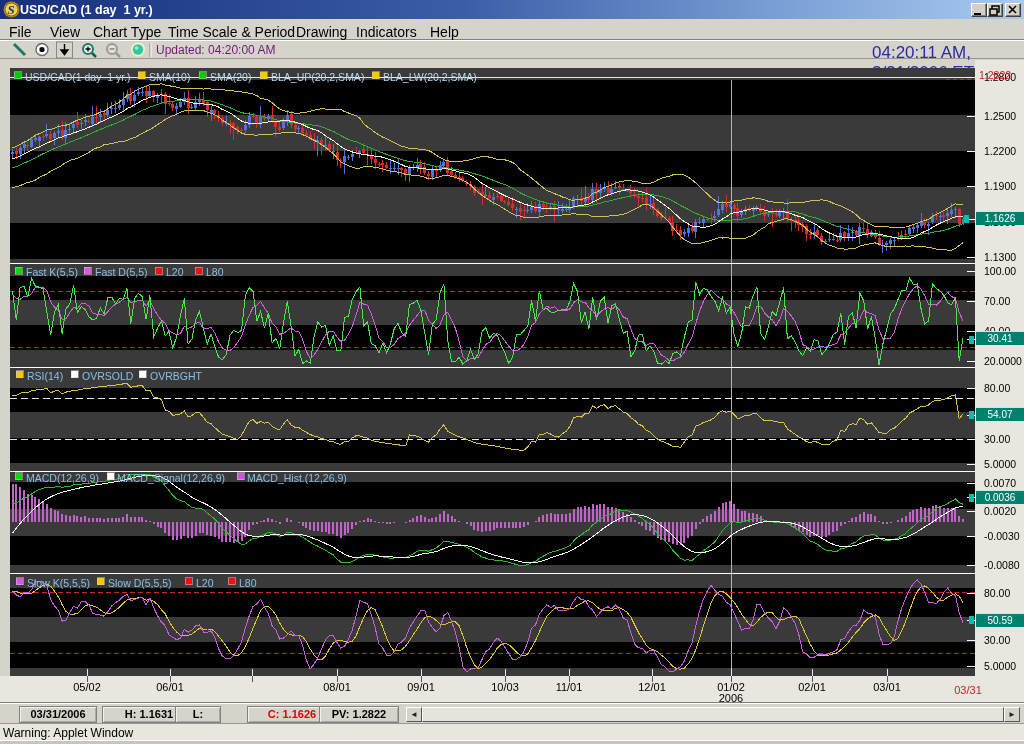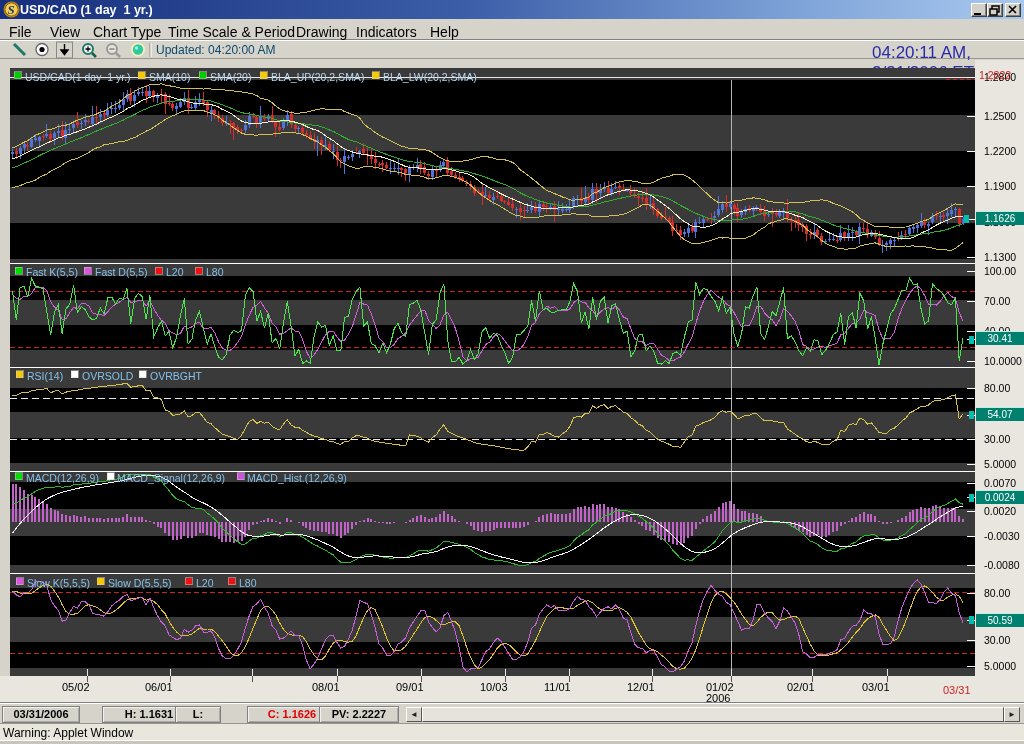--- a/index.html
+++ b/index.html
@@ -2,25 +2,25 @@
 <html><head><meta charset="utf-8"><style>
 *{margin:0;padding:0;box-sizing:border-box}
 body{width:1024px;height:744px;overflow:hidden;background:#d6d3cb;font-family:"Liberation Sans",sans-serif;position:relative;-webkit-font-smoothing:antialiased}
 .abs{position:absolute}
 #title{position:absolute;left:0;top:0;width:1024px;height:19px;background:linear-gradient(90deg,#172f7d 0%,#2a4astrip 0%,#3b5da8 45%,#7ea3d8 78%,#a9c9ee 100%)}
 #title .cap{position:absolute;left:20px;top:3px;font-size:12.5px;font-weight:bold;color:#fff;letter-spacing:0}
 .wbtn{position:absolute;top:3px;width:16px;height:14px;background:#d4d0c8;border:1px solid;border-color:#fff #404040 #404040 #fff;box-shadow:inset -1px -1px 0 #808080;font-size:9px;text-align:center}
 #menu{position:absolute;left:0;top:19px;width:1024px;height:21px;background:#d6d3cb;border-bottom:1px solid #808080;box-shadow:0 1px 0 #fff}
 #menu span{position:absolute;top:5px;font-size:14px;color:#000}
 #tools{position:absolute;left:0;top:41px;width:1024px;height:18px;background:#d6d3cb;border-bottom:1px solid #9a968e}
-#upd{position:absolute;left:156px;top:43px;font-size:12px;color:#0c4a6e}
+#upd{position:absolute;left:156px;top:43px;font-size:12px;color:#701a75}
 #ttime{position:absolute;left:872px;top:43px;font-size:17px;color:#2a2aa8}
 .axl{position:absolute;left:984px;font-size:10.5px;color:#000;white-space:nowrap}
 .tealbox{position:absolute;left:976px;width:48px;height:13px;background:#00806e;color:#fff;font-size:10px;text-align:center;line-height:13px;box-shadow:0 -1px 0 #bfeee2}
-.dl{position:absolute;width:50px;text-align:left;font-size:11px;color:#000}
+.dl{position:absolute;width:50px;text-align:center;font-size:11px;color:#000}
 #gutter{position:absolute;left:975px;top:60px;width:49px;height:646px;background:#e9e6df}
 #bstrip{position:absolute;left:0;top:676px;width:1024px;height:30px;background:#e9e6df}
 #srow{position:absolute;left:0;top:702px;width:1024px;height:22px;background:#d6d3cb;border-top:1px solid #808080;box-shadow:inset 0 1px 0 #fff}
 .sbox{position:absolute;top:3px;height:17px;background:#d6d3cb;border:1px solid #808080;box-shadow:inset 1px 1px 0 #f4f2ee,inset -1px -1px 0 #aaa;font-size:11px;font-weight:bold;text-align:center;line-height:15px}
 #warn{position:absolute;left:0;top:723px;width:1024px;height:17px;background:#e9e6de;border-top:1px solid #9a968e;font-size:12px;color:#000;padding:2px 0 0 3px}
 .sarr{position:absolute;top:4px;width:16px;height:15px;background:#d6d3cb;border:1px solid;border-color:#fff #555 #555 #fff;font-size:8px;text-align:center;line-height:14px;color:#222}
 </style></head><body>
 <div id="title" style="background:linear-gradient(90deg,#172f7d 0%,#3b5da8 45%,#7ea3d8 78%,#a9c9ee 100%)">
 <svg class="abs" style="left:3px;top:1px" width="17" height="17" viewBox="0 0 17 17">
 <circle cx="8.5" cy="8.5" r="8" fill="#b8860b"></circle>
@@ -167,35 +167,35 @@
   </svg>
 <div class="axl" style="top:71px">1.2800</div>
 <div class="axl" style="top:110px">1.2500</div>
 <div class="axl" style="top:145px">1.2200</div>
 <div class="axl" style="top:180px">1.1900</div>
 <div class="axl" style="top:216px">1.1600</div>
 <div class="axl" style="top:251px">1.1300</div>
 <div class="axl" style="top:265px">100.00</div>
 <div class="axl" style="top:295px">70.00</div>
 <div class="axl" style="top:325px">40.00</div>
-<div class="axl" style="top:355px">10.0000</div>
+<div class="axl" style="top:355px">20.0000</div>
 <div class="axl" style="top:382px">80.00</div>
 <div class="axl" style="top:433px">30.00</div>
 <div class="axl" style="top:458px">5.0000</div>
 <div class="axl" style="top:477px">0.0070</div>
 <div class="axl" style="top:505px">0.0020</div>
 <div class="axl" style="top:530px">-0.0030</div>
 <div class="axl" style="top:559px">-0.0080</div>
 <div class="axl" style="top:587px">80.00</div>
 <div class="axl" style="top:634px">30.00</div>
 <div class="axl" style="top:660px">5.0000</div>
 <div class="tealbox" style="top:212px">1.1626</div>
 <div class="tealbox" style="top:332px">30.41</div>
 <div class="tealbox" style="top:408px">54.07</div>
-<div class="tealbox" style="top:491px">0.0024</div>
+<div class="tealbox" style="top:491px">0.0036</div>
 <div class="tealbox" style="top:614px">50.59</div>
 <div class="axl" style="top:68.5px;left:979px;color:#cc2222">1.2822</div>
 <div class="dl" style="left:62px;top:681px">05/02</div>
 <div class="dl" style="left:145px;top:681px">06/01</div>
 <div class="dl" style="left:227px;top:702px">07/01</div>
 <div class="dl" style="left:312px;top:681px">08/01</div>
 <div class="dl" style="left:396px;top:681px">09/01</div>
 <div class="dl" style="left:480px;top:681px">10/03</div>
 <div class="dl" style="left:544px;top:681px">11/01</div>
 <div class="dl" style="left:627px;top:681px">12/01</div>
@@ -209,22 +209,22 @@
 <div style="position:absolute;left:252px;top:676px;width:1px;height:6px;background:#555"></div>
 <div style="position:absolute;left:337px;top:676px;width:1px;height:6px;background:#555"></div>
 <div style="position:absolute;left:421px;top:676px;width:1px;height:6px;background:#555"></div>
 <div style="position:absolute;left:505px;top:676px;width:1px;height:6px;background:#555"></div>
 <div style="position:absolute;left:569px;top:676px;width:1px;height:6px;background:#555"></div>
 <div style="position:absolute;left:652px;top:676px;width:1px;height:6px;background:#555"></div>
 <div style="position:absolute;left:731px;top:676px;width:1px;height:6px;background:#555"></div>
 <div style="position:absolute;left:812px;top:676px;width:1px;height:6px;background:#555"></div>
 <div style="position:absolute;left:887px;top:676px;width:1px;height:6px;background:#555"></div>
 <div id="srow">
-<div class="sbox" style="left:2px;width:78px">03/31/2006</div>
+<div class="sbox" style="left:19px;width:78px">03/31/2006</div>
 <div class="sbox" style="left:102px;width:94px">H: 1.1631</div>
 <div class="sbox" style="left:175px;width:46px">L: 1.1574</div>
 <div class="sbox" style="left:247px;width:90px;color:#e00000">C: 1.1626</div>
-<div class="sbox" style="left:319px;width:80px">PV: 2.2227</div>
+<div class="sbox" style="left:319px;width:80px">PV: 1.2822</div>
 <div class="sarr" style="left:406px">◄</div>
 <div style="position:absolute;left:422px;top:4px;width:582px;height:15px;background:#e6e3dc;border:1px solid;border-color:#fff #555 #555 #fff"></div>
 <div class="sarr" style="left:1004px">►</div>
 </div>
 <div id="warn">Warning: Applet Window</div>
 <div style="position:absolute;left:0;top:740px;width:1024px;height:4px;background:#c9c5bd;border-top:1px solid #fff"></div>
 </body></html>

